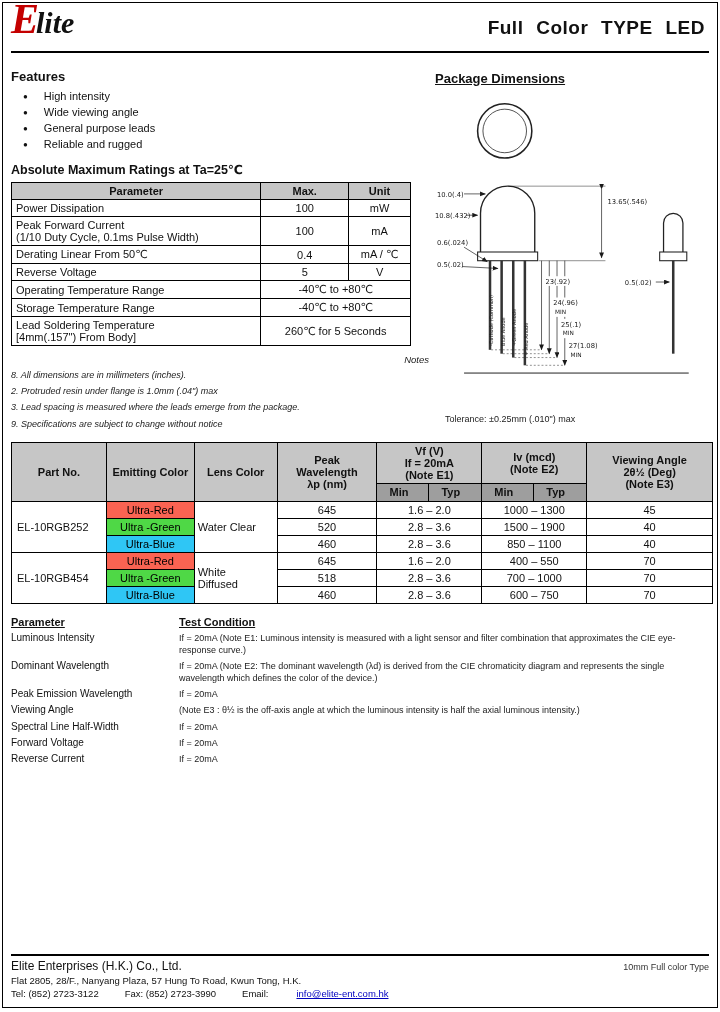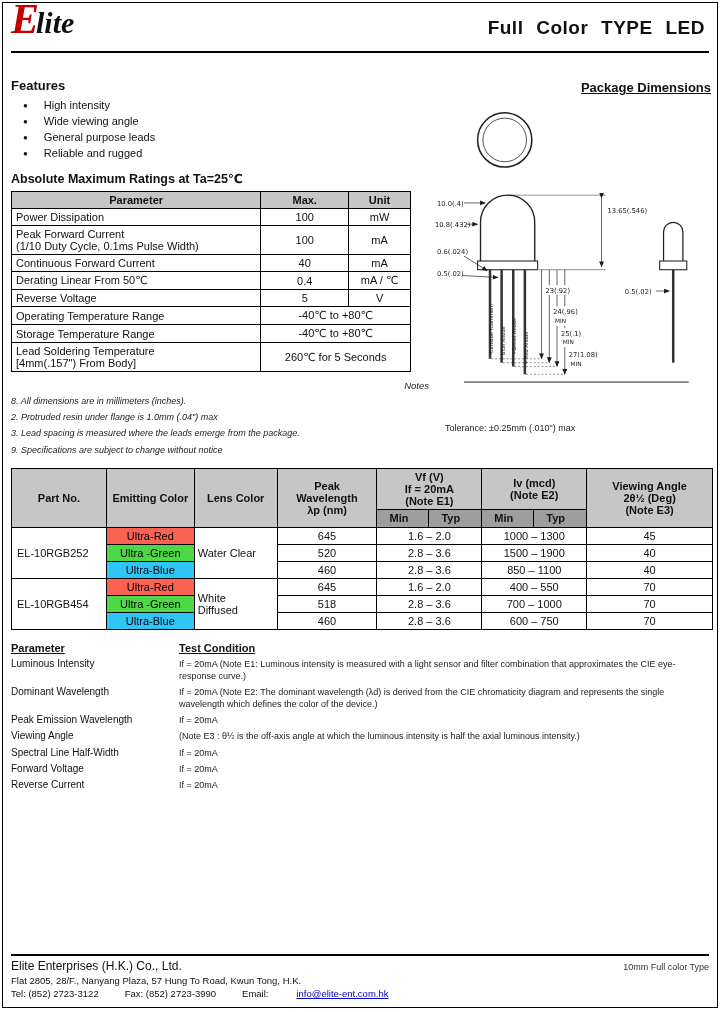--- a/index.html
+++ b/index.html
@@ -12,21 +12,21 @@
   .header { display:flex; justify-content:space-between; align-items:flex-start; height:42px; }
   .logo { line-height:24px; white-space:nowrap; }
   .logo-e { font-family:"Liberation Serif",serif; font-style:italic; font-weight:bold;
             font-size:42px; color:#c40000; }
   .logo-rest { font-family:"Liberation Serif",serif; font-style:italic; font-weight:bold;
                font-size:30px; color:#101010; margin-left:-3px; }
   .title { margin:10px 4px 0 0; font-size:19px; font-weight:bold; letter-spacing:.5px; word-spacing:7px; }
   .header-rule { border-top:2px solid #000; margin-top:2px; }
 
   
-  .top-grid { display:flex; margin-top:25px; }
+  .top-grid { display:flex; margin-top:16px; }
   .left-col { width:418px; flex:none; }
   .right-col { flex:1; padding-left:6px; }
 
   h2 { margin:0; font-size:13px; }
   .features-heading { margin-bottom:4px; }
   .features-list { list-style:none; margin:0 0 10px 0; padding:0; }
   .features-list li { font-size:11px; padding:2px 0 2px 12px; }
   .bullet { font-size:8px; margin-right:16px; vertical-align:1px; }
 
   .ratings-heading { font-size:12.5px; margin:10px 0 5px 0; }
@@ -34,21 +34,21 @@
   .ratings-table { width:400px; font-size:11px; }
   .ratings-table th, .ratings-table td { border:1px solid #000; padding:2px 4px; }
   .ratings-table th { background:#c6c6c6; font-weight:bold; text-align:center; }
   .ratings-table td.c { text-align:center; }
   .pre { white-space:pre-line; }
 
   .notes { margin-top:8px; font-style:italic; color:#222; }
   .notes-heading { font-size:9.5px; margin-bottom:2px;text-align:right; }
   .note { font-size:9px; line-height:1.8; }
 
-  .pkg-heading { text-align:right; text-decoration:underline; margin:2px 0 6px 0; }
+  .pkg-heading { text-align:left; text-decoration:underline; margin:2px 0 6px 0; }
   .pkg-drawing { display:block; margin:0 auto; }
   .tolerance { font-size:9px; color:#222; margin:2px 0 0 10px; }
 
   
   .spec-table { width:702px; margin-top:10px; font-size:11px; }
   .spec-table th, .spec-table td { border:1px solid #000; padding:2px 3px; }
   .spec-table thead th { background:#c6c6c6; font-weight:bold; text-align:center; vertical-align:middle; }
   .spec-table thead tr.subhead th { background:#9e9e9e; text-align:left; padding-left:12px; height:18px; }
   .spec-table td { height:15px; vertical-align:middle; }
   .spec-table td.c { text-align:center; }
@@ -120,25 +120,20 @@
         <tbody>
           <tr>
               <td class="pre">Power Dissipation</td>
               <td class="c">100</td>
               <td class="c">mW</td>
             </tr>
           <tr>
               <td class="pre">Peak Forward Current
 (1/10 Duty Cycle, 0.1ms Pulse Width)</td>
               <td class="c">100</td>
-              <td class="c">mA</td>
-            </tr>
-          <tr>
-              <td class="pre">Continuous Forward Current</td>
-              <td class="c">40</td>
               <td class="c">mA</td>
             </tr>
           <tr>
               <td class="pre">Derating Linear From 50℃</td>
               <td class="c">0.4</td>
               <td class="c">mA / ℃</td>
             </tr>
           <tr>
               <td class="pre">Reverse Voltage</td>
               <td class="c">5</td>

